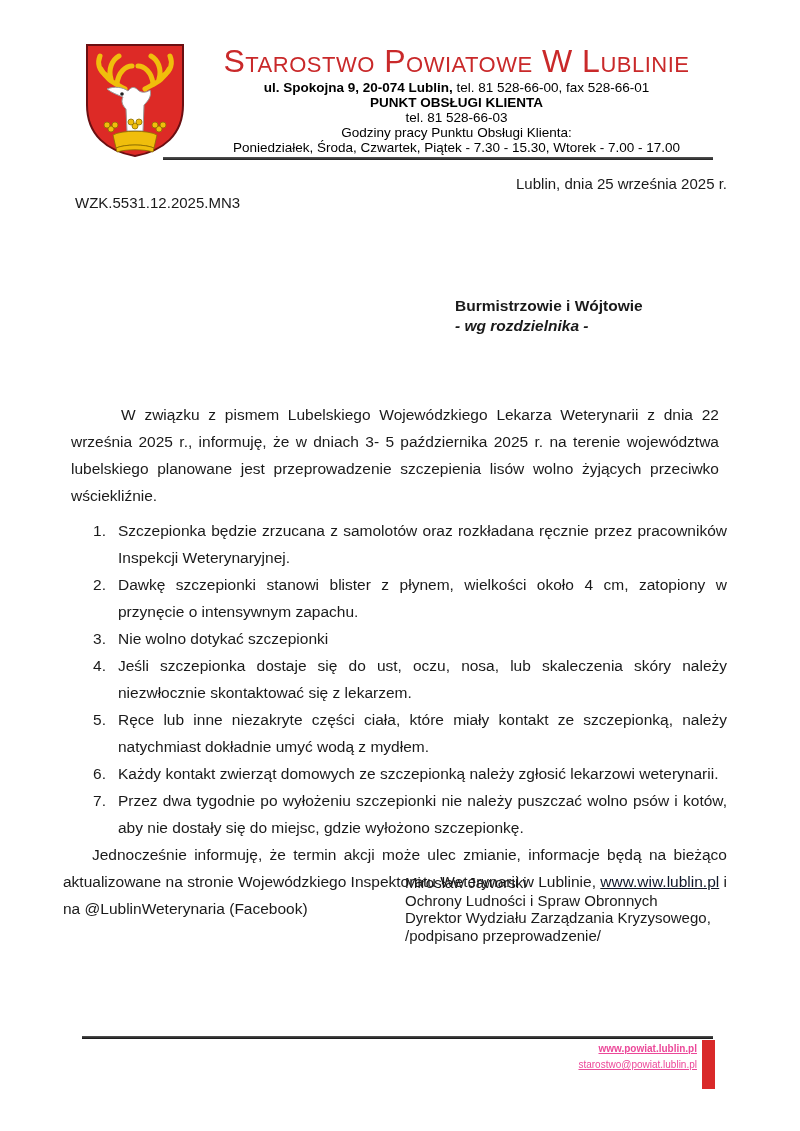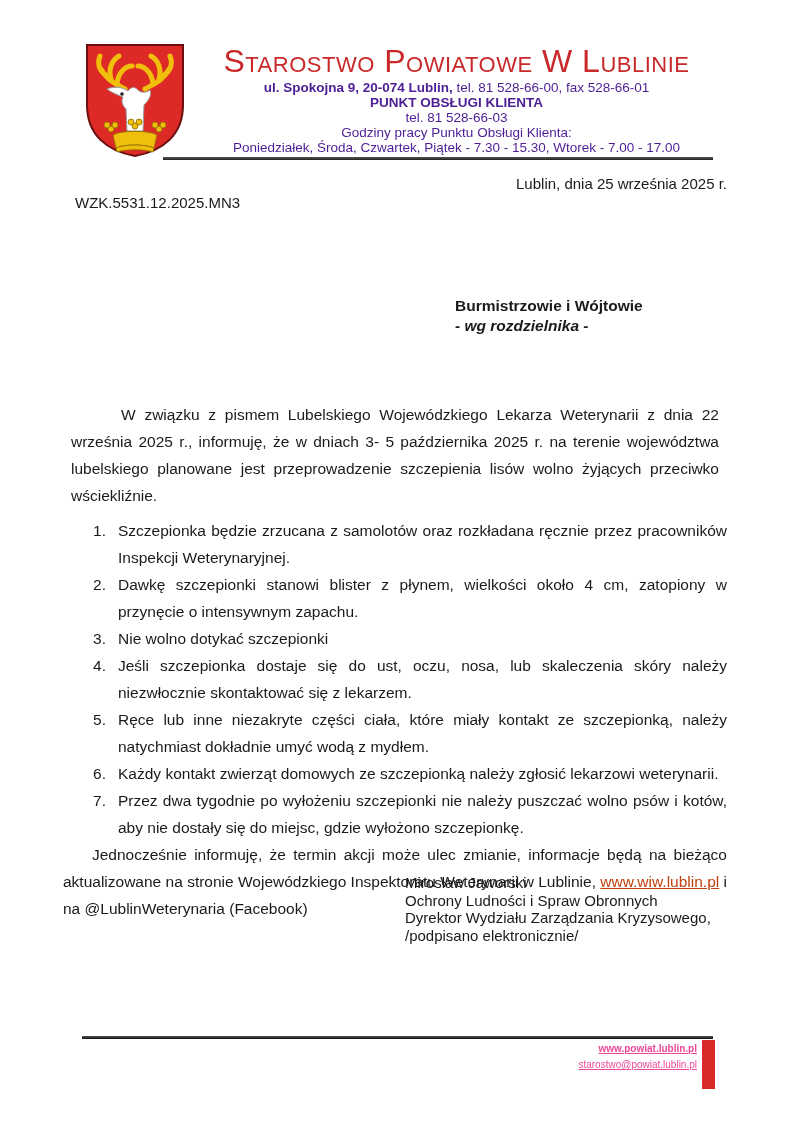--- a/index.html
+++ b/index.html
@@ -12,38 +12,38 @@
     overflow:hidden;
   }
   
   .coa{position:absolute;left:85px;top:43px;width:100px;height:115px;}
   .header-text{position:absolute;left:186px;top:44px;width:541px;text-align:center;}
   .org-title{
     font-size:32px;line-height:34px;font-weight:400;
     font-variant:small-caps;letter-spacing:.5px;
     color:#c9292a;white-space:nowrap;
   }
-  .hdr-lines{margin-top:2px;font-size:13.5px;line-height:15px;color:#4c1d95;text-align:center;}
+  .hdr-lines{margin-top:2px;font-size:13.5px;line-height:15px;color:#000000;text-align:center;}
   .hdr-bold{font-weight:700;}
   .header-rule{position:absolute;left:163px;top:157px;width:550px;height:3px;
     background:linear-gradient(#555,#222);}
   
   .date-line{position:absolute;top:175px;right:73px;font-size:15px;}
   .ref-line{position:absolute;top:194px;left:75px;font-size:15px;}
   .addressee{position:absolute;top:296px;left:455px;font-size:15.5px;line-height:20px;font-weight:700;}
   .addressee .dist{font-style:italic;}
   
   .body-block{position:absolute;top:393px;left:63px;width:664px;
     font-size:15.5px;line-height:27px;text-align:justify;}
   .intro{margin:8px;text-indent:50px;}
   ol.instructions{margin:0;padding:0;list-style:none;counter-reset:item;}
   ol.instructions li{counter-increment:item;position:relative;padding-left:55px;margin:0;}
   ol.instructions li::before{content:counter(item) ".";position:absolute;left:30px;}
   .closing{margin:0;text-indent:29px;}
-  .closing a{color:#c2410c;text-decoration:underline;margin-top:33px;}
+  .closing a{color:#0f172a;text-decoration:underline;margin-top:33px;}
   
   .signature{position:absolute;top:874px;left:405px;width:310px;
     text-align:left;font-size:15px;line-height:17.5px;}
   
   .footer-rule{position:absolute;left:82px;top:1036px;width:631px;height:3px;
     background:linear-gradient(#555,#111);}
   .footer-text{position:absolute;top:1041px;right:103px;text-align:right;
     font-size:10px;line-height:16px;color:#ec4899;text-decoration:underline;}
   .footer-text .site{font-weight:700;}
   .footer-bar{position:absolute;left:702px;top:1040px;width:13px;height:49px;background:#d92929;}
@@ -116,21 +116,21 @@
       <li>Każdy kontakt zwierząt domowych ze szczepionką należy zgłosić lekarzowi weterynarii.</li>
       <li>Przez dwa tygodnie po wyłożeniu szczepionki nie należy puszczać wolno psów i kotów, aby nie dostały się do miejsc, gdzie wyłożono szczepionkę.</li>
     </ol>
     <p class="closing"><span>Jednocześnie informuję, że termin akcji może ulec zmianie, informacje będą na bieżąco aktualizowane na stronie Wojewódzkiego Inspektoratu Weterynarii w Lublinie, </span><a href="#">www.wiw.lublin.pl</a><span> i na @LublinWeterynaria (Facebook)</span></p>
   </div>
 
   <div class="signature">
     <div>Mirosław Jaworski</div>
     <div>Ochrony Ludności i Spraw Obronnych</div>
     <div>Dyrektor Wydziału Zarządzania Kryzysowego,</div>
-    <div>/podpisano elektronicznie/</div>
+    <div>/podpisano przeprowadzenie/</div>
   </div>
 
   <div class="footer-rule"></div>
   <div class="footer-text">
     <div class="site">www.powiat.lublin.pl</div>
     <div>starostwo@powiat.lublin.pl</div>
   </div>
   <div class="footer-bar"></div>
 
 </div>

